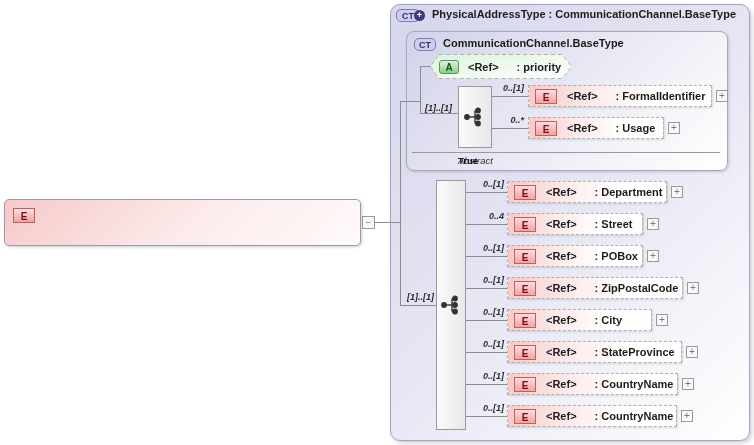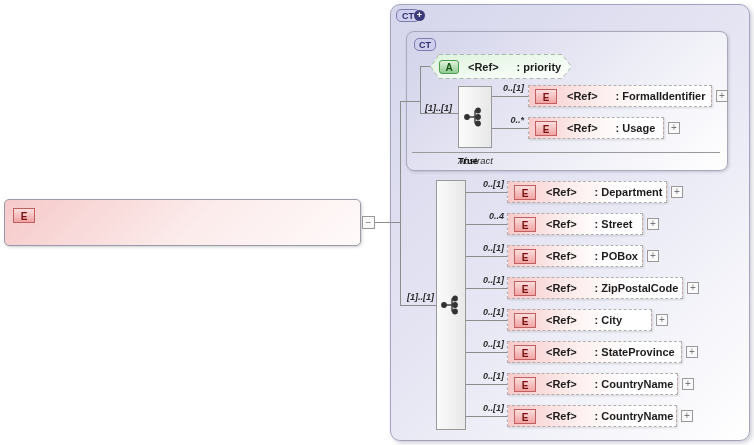--- a/index.html
+++ b/index.html
@@ -104,23 +104,25 @@
   .root-type{font-size:11px;font-weight:bold;color:#1c1c1c;margin-left:2px;white-space:nowrap;}
 </style>
 </head>
 <body>
 
 <div class="canvas">
 
   <div class="big-box"></div>
   <span class="ct-icon" style="left:396px;top:9px;">CT</span>
   <span class="ct-plus" style="left:414px;top:10px;">+</span>
+  <div class="title" style="left:432px;top:8px;">PhysicalAddressType : CommunicationChannel.BaseType</div>
 
   <div class="inner-box"></div>
   <span class="ct-icon" style="left:414px;top:38px;width:22px;">CT</span>
+  <div class="title" style="left:443px;top:37px;">CommunicationChannel.BaseType</div>
 
   <div class="hline" style="left:400px;top:101px;width:20px;"></div>
   <div class="vline" style="left:420px;top:66px;height:48px;"></div>
   <div class="hline" style="left:420px;top:66px;width:11px;"></div>
   <div class="hline" style="left:420px;top:113px;width:38px;"></div>
 
   <div class="hex-wrap">
     <svg width="142" height="25" viewBox="0 0 142 25">
       <defs>
         <linearGradient id="ghex" x1="0" y1="0" x2="1" y2="1">

